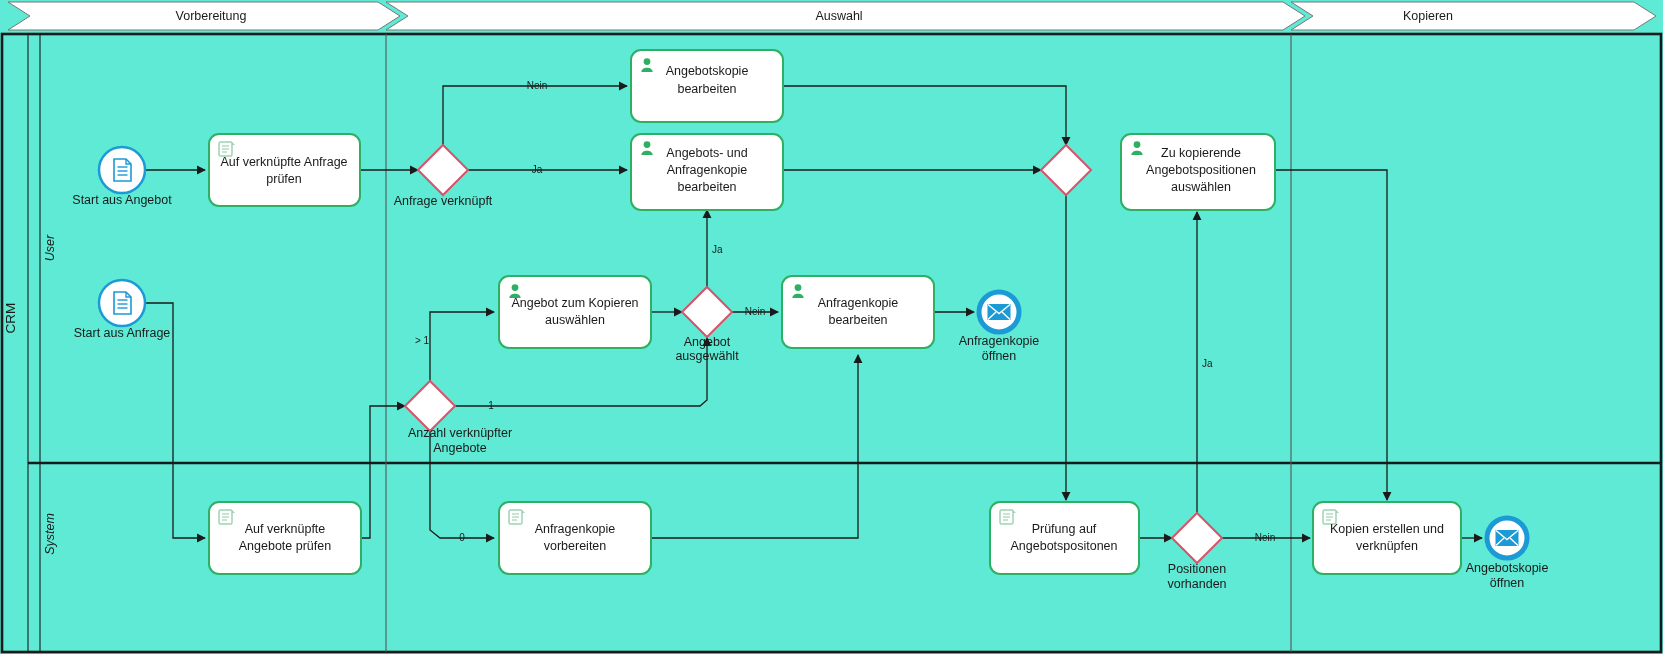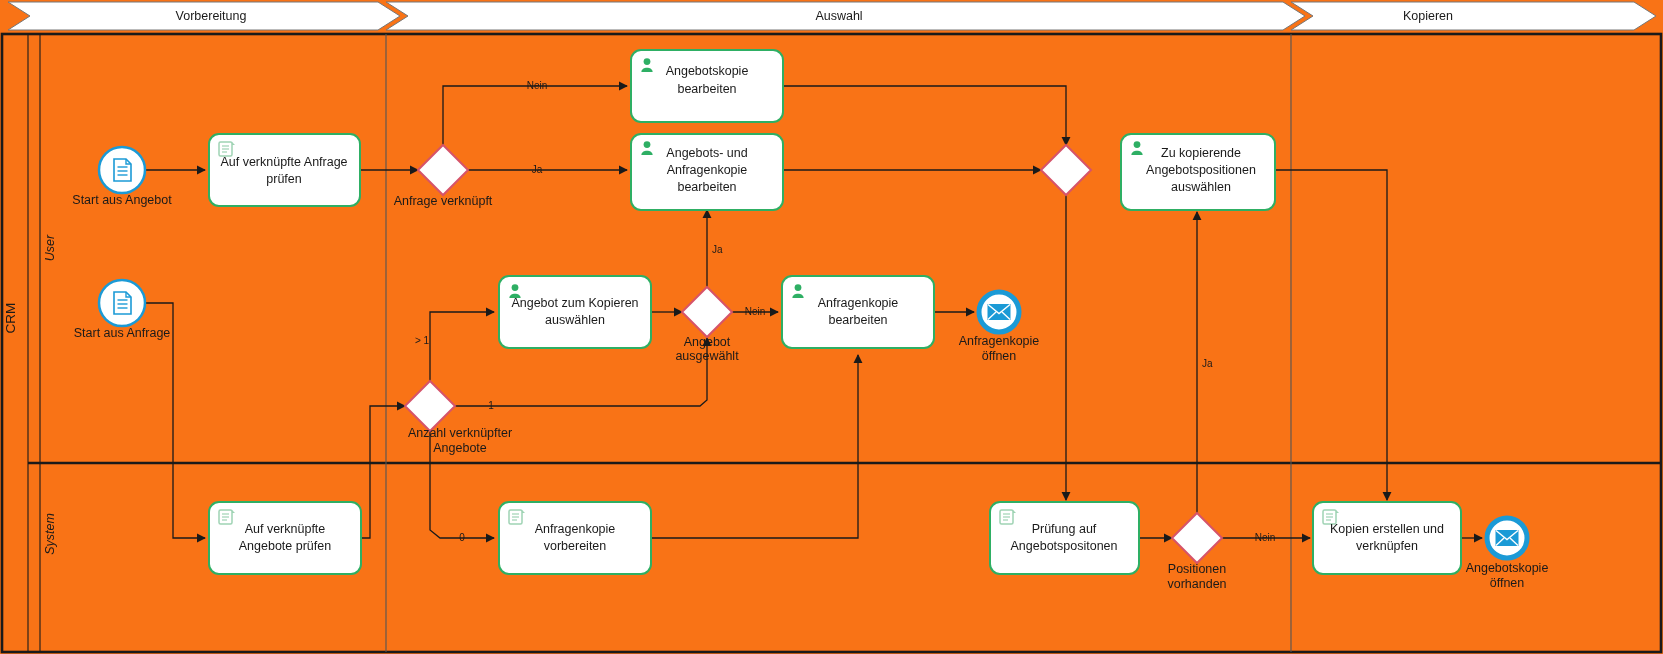--- a/index.html
+++ b/index.html
@@ -6,21 +6,21 @@
     margin: 0;
     padding: 0;
     background: #ffffff;
     font-family: "Liberation Sans", sans-serif;
   }
   #root {
     position: relative;
     width: 1663px;
     height: 654px;
     overflow: hidden;
-    background: #f97316;
+    background: #5eead4;
   }
   svg.canvas {
     position: absolute;
     left: 0;
     top: 0;
     width: 1663px;
     height: 654px;
     display: block;
   }
   .phase-label {

